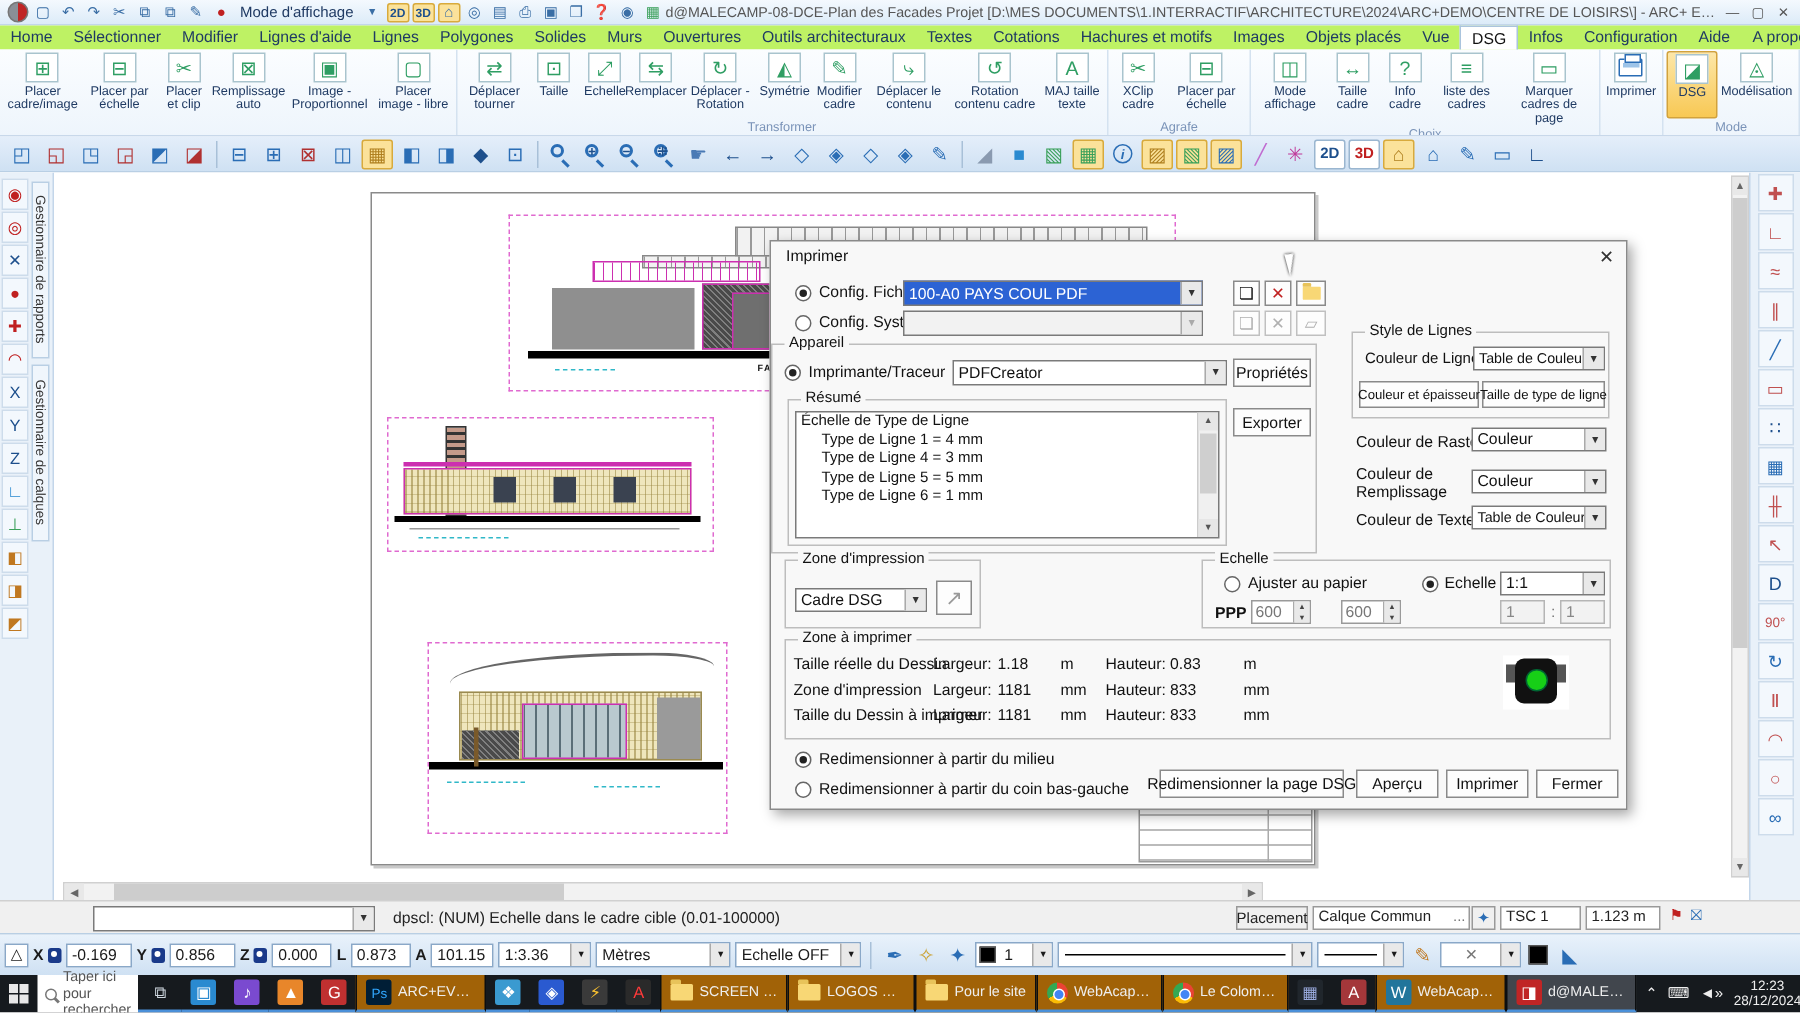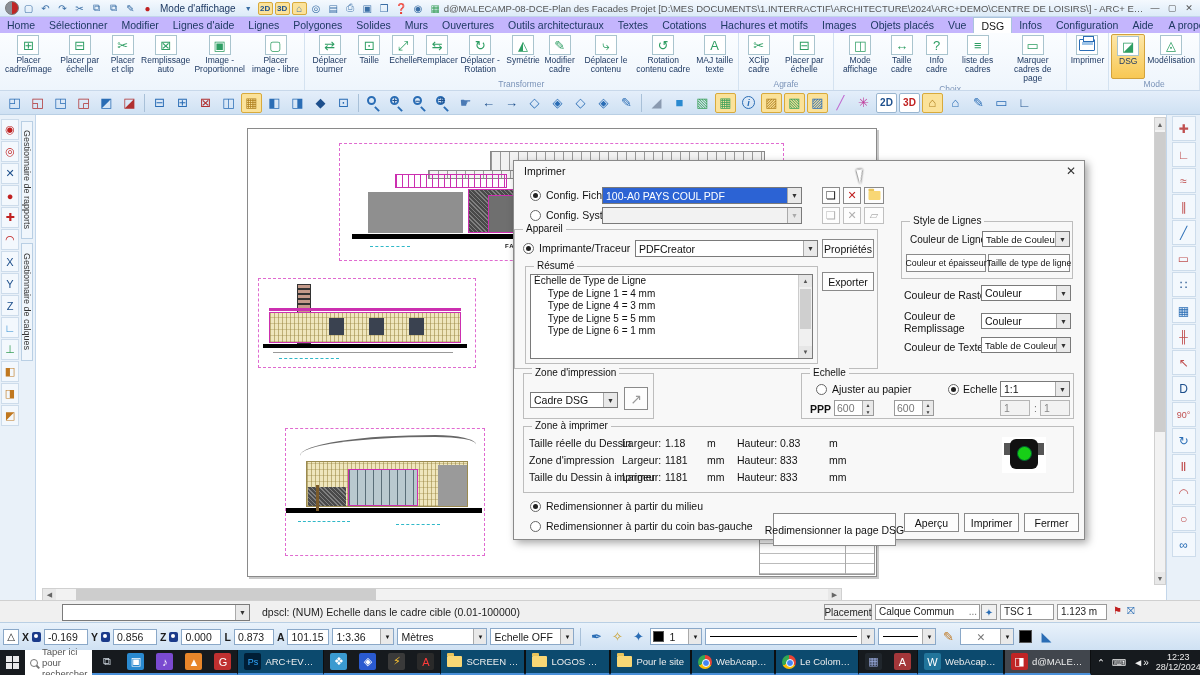--- a/index.html
+++ b/index.html
@@ -8,21 +8,21 @@
   
   #titlebar{height:17px;background:linear-gradient(#f4f9fe,#dcebf8);display:flex;align-items:center;
     border-bottom:1px solid #c3d6ea;font-size:10px;color:#333;padding:0 4px;}
   .qi{width:15px;height:13px;display:flex;align-items:center;justify-content:center;font-size:10px;color:#3a6ea5;margin:0 1px;}
   .qi.hl{background:#fbe29a;border:1px solid #d8aa3c;border-radius:2px;}
   .qi.logo{width:14px;height:14px;border-radius:50%;background:conic-gradient(#c02525 0 50%,#8a8f96 50% 100%);border:1px solid #777;}
   #mode-label{margin:0 4px;color:#1f3a63;white-space:nowrap;}
   #tb-title{flex:1;text-align:center;color:#555;font-size:9.5px;white-space:nowrap;overflow:hidden;text-overflow:ellipsis;}
   .winbtn{width:14px;height:12px;display:flex;align-items:center;justify-content:center;color:#555;font-size:9px;margin-left:3px;}
   
-  #menubar{height:16px;background:#c4b5fd;display:flex;align-items:stretch;font-size:10.5px;color:#1f3a63;}
+  #menubar{height:16px;background:#bef264;display:flex;align-items:stretch;font-size:10.5px;color:#1f3a63;}
   .mitem{padding:1px 7px;display:flex;align-items:center;white-space:nowrap;}
   .mitem.active{background:#fff;border:1px solid #aac4dd;border-bottom:none;color:#111;}
   #menu-right{margin-left:auto;padding:1px 8px;}
   
   #ribbon{height:58px;background:linear-gradient(#fbfdff,#eef5fc);border-bottom:1px solid #c8d8ea;display:flex;overflow:hidden;}
   .rgroup{display:flex;flex-direction:column;border-right:1px solid #d4e2f0;padding:1px 2px 0 2px;}
   .ritems{display:flex;flex:1;}
   .ritem{display:flex;flex-direction:column;align-items:center;padding:1px 2px;max-width:62px;min-width:34px;}
   .ritem.active{background:linear-gradient(#fde7a8,#f8c854);border:1px solid #d2a23c;border-radius:2px;}
   .ricon{width:22px;height:20px;background:#fff;border:1px solid #a9c4ce;display:flex;align-items:center;justify-content:center;
@@ -140,21 +140,21 @@
   .scombo{height:17px;background:#fff;border:1px solid #8aa8c8;display:flex;align-items:center;font-size:10.5px;}
   .scombo .cval{flex:1;padding:0 3px;white-space:nowrap;overflow:hidden;}
   .scombo .carr{width:13px;align-self:stretch;background:#e9e9e9;border-left:1px solid #aaa;display:flex;align-items:center;justify-content:center;font-size:6px;}
   .sticon{width:18px;height:18px;display:flex;align-items:center;justify-content:center;font-size:13px;}
   .swatch{width:11px;height:11px;background:#000;border:1px solid #555;display:inline-block;margin:0 2px;}
   .lineshape{flex:1;height:1px;background:#000;margin:0 4px;}
   
   #taskbar{height:25px;background:#161a1e;display:flex;align-items:stretch;color:#eee;font-size:9.5px;}
   .tbi{display:flex;align-items:center;justify-content:center;padding:0 6px;white-space:nowrap;}
   .tbi.app{border-bottom:2px solid #4a90d9;margin-bottom:0;}
-  .tbi.labeled{background:#0c4a6e;border-left:1px solid #0c0e10;border-right:1px solid #0c0e10;}
+  .tbi.labeled{background:#a16207;border-left:1px solid #0c0e10;border-right:1px solid #0c0e10;}
   .tbi.active{background:#41464d;}
   #start{width:30px;display:flex;align-items:center;justify-content:center;}
   #start .w{display:grid;grid-template-columns:6px 6px;grid-template-rows:6px 6px;gap:1px;}
   #start .w i{background:#e8e8e8;}
   #tb-search{width:132px;background:#fff;color:#555;display:flex;align-items:center;padding:0 5px;gap:4px;font-size:9.5px;}
   #tb-search .mg{width:8px;height:8px;border:1.5px solid #777;border-radius:50%;position:relative;flex:none;}
   #tb-search .mg::after{content:"";position:absolute;right:-3px;bottom:-2px;width:4px;height:1.5px;background:#777;transform:rotate(45deg);}
   .deco{width:34px;background:linear-gradient(120deg,#d94343 0 25%,#e8b83a 25% 50%,#3f9e4d 50% 75%,#cfe2f4 75%);}
   .appg{width:17px;height:17px;display:flex;align-items:center;justify-content:center;font-size:11px;border-radius:2px;flex:none;}
   .chrome{width:14px;height:14px;border-radius:50%;background:conic-gradient(#ea4335 0 33%,#fbbc05 33% 66%,#34a853 66% 100%);position:relative;flex:none;}
@@ -696,21 +696,21 @@
       <div class="body"></div>
         <div class="green"></div>
     </div>
   </div>
 
   <span class="rb on" style="left:16px;top:340px;"></span>
   <div class="lbl" style="left:32px;top:339px;">Redimensionner à partir du milieu</div>
   <span class="rb" style="left:16px;top:360px;"></span>
   <div class="lbl" style="left:32px;top:359px;">Redimensionner à partir du coin bas-gauche</div>
 
-  <div class="b" style="left:259px;top:352px;width:123px;height:33px;">Redimensionner la page DSG</div>
+  <div class="b" style="left:259px;top:352px;width:123px;height:19px;">Redimensionner la page DSG</div>
   <div class="b" style="left:390px;top:352px;width:55px;height:19px;">Aperçu</div>
   <div class="b" style="left:450px;top:352px;width:55px;height:19px;">Imprimer</div>
   <div class="b" style="left:510px;top:352px;width:55px;height:19px;">Fermer</div>
 </div>
 
 <div id="cursor"></div>
 
 <div id="cmdrow">
   <div class="combo" id="cmd-combo">
     <span class="cval"></span>

